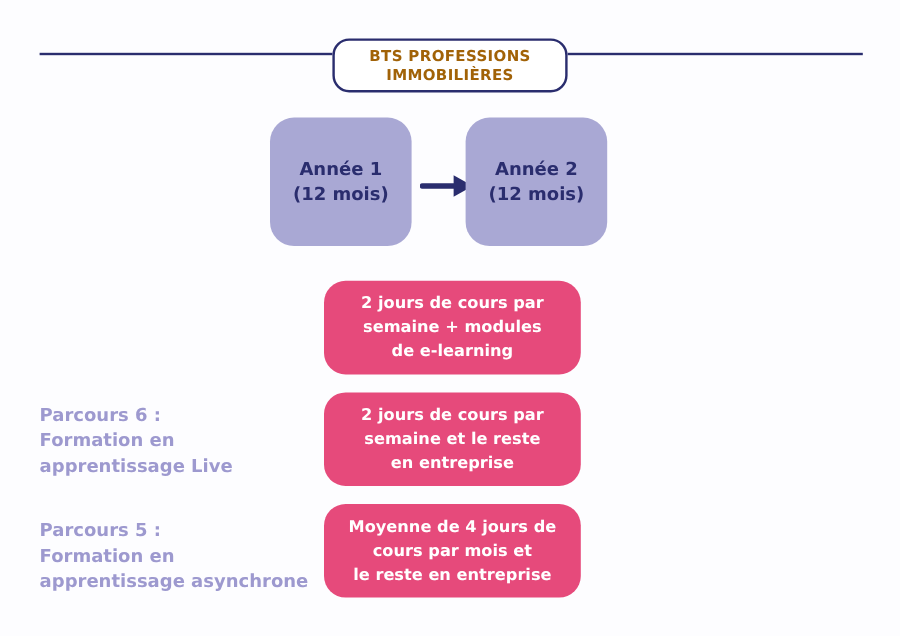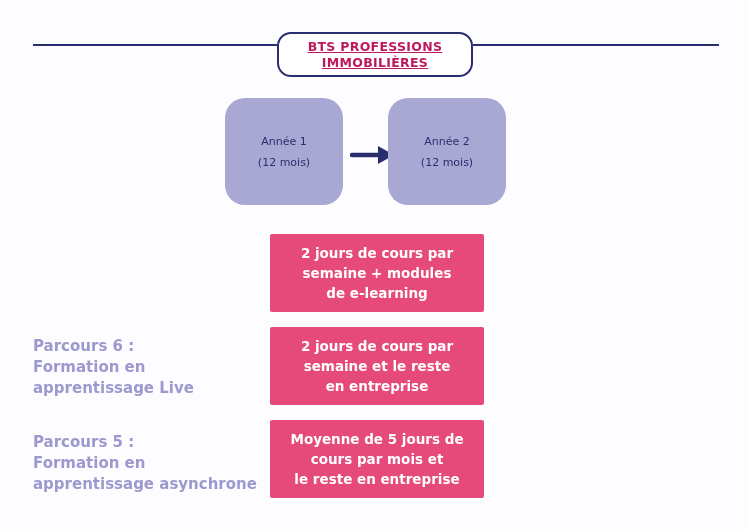--- a/index.html
+++ b/index.html
@@ -30,45 +30,44 @@
     position: absolute;
     left: 277px; top: 32px;
     width: 196px; height: 45px;
     background: #ffffff;
     border: 2.5px solid #2a2d6e;
     border-radius: 14px;
     display: flex; align-items: center; justify-content: center;
     text-align: center;
   }
   .title-box .title-text {
-    color: #be185d;
+    color: #a16207;
     font-size: 12.5px;
     font-weight: bold;
     line-height: 16px;
     letter-spacing: 0.3px;
     white-space: pre-line;
-    text-decoration: underline;
   }
 
   
   .year-box {
     position: absolute;
     top: 98px;
     width: 118px; height: 107px;
     background: #a9a8d4;
     border-radius: 20px;
     display: flex; align-items: center; justify-content: center;
     text-align: center;
   }
   .year-box.year-1 { left: 225px; }
   .year-box.year-2 { left: 388px; }
   .year-box .year-text {
     color: #2a2d6e;
-    font-size: 11px;
-    font-weight: normal;
+    font-size: 15px;
+    font-weight: bold;
     line-height: 21px;
     white-space: pre-line;
   }
 
   .arrow-wrap {
     position: absolute;
     left: 350px; top: 143px;
     width: 45px; height: 24px;
   }
 
@@ -85,21 +84,21 @@
   }
   .label-1 { top: 250px; }
   .label-2 { top: 336px; }
   .label-3 { top: 432px; }
 
   .detail-box {
     position: absolute;
     left: 270px;
     width: 214px; height: 78px;
     background: #e64a7b;
-    border-radius: 2px;
+    border-radius: 18px;
     display: flex; align-items: center; justify-content: center;
     text-align: center;
   }
   .detail-1 { top: 234px; }
   .detail-2 { top: 327px; }
   .detail-3 { top: 420px; }
   .detail-box .detail-text {
     color: #ffffff;
     font-size: 13.5px;
     font-weight: bold;
@@ -149,18 +148,18 @@
   <div class="detail-box detail-2">
     <div class="detail-text">2 jours de cours par
 semaine et le reste
 en entreprise</div>
   </div>
 
   <div class="row-label label-3">Parcours 5 :
 Formation en
 apprentissage asynchrone</div>
   <div class="detail-box detail-3">
-    <div class="detail-text">Moyenne de 5 jours de
+    <div class="detail-text">Moyenne de 4 jours de
 cours par mois et
 le reste en entreprise</div>
   </div>
 
 </div>
 
 </body></html>

